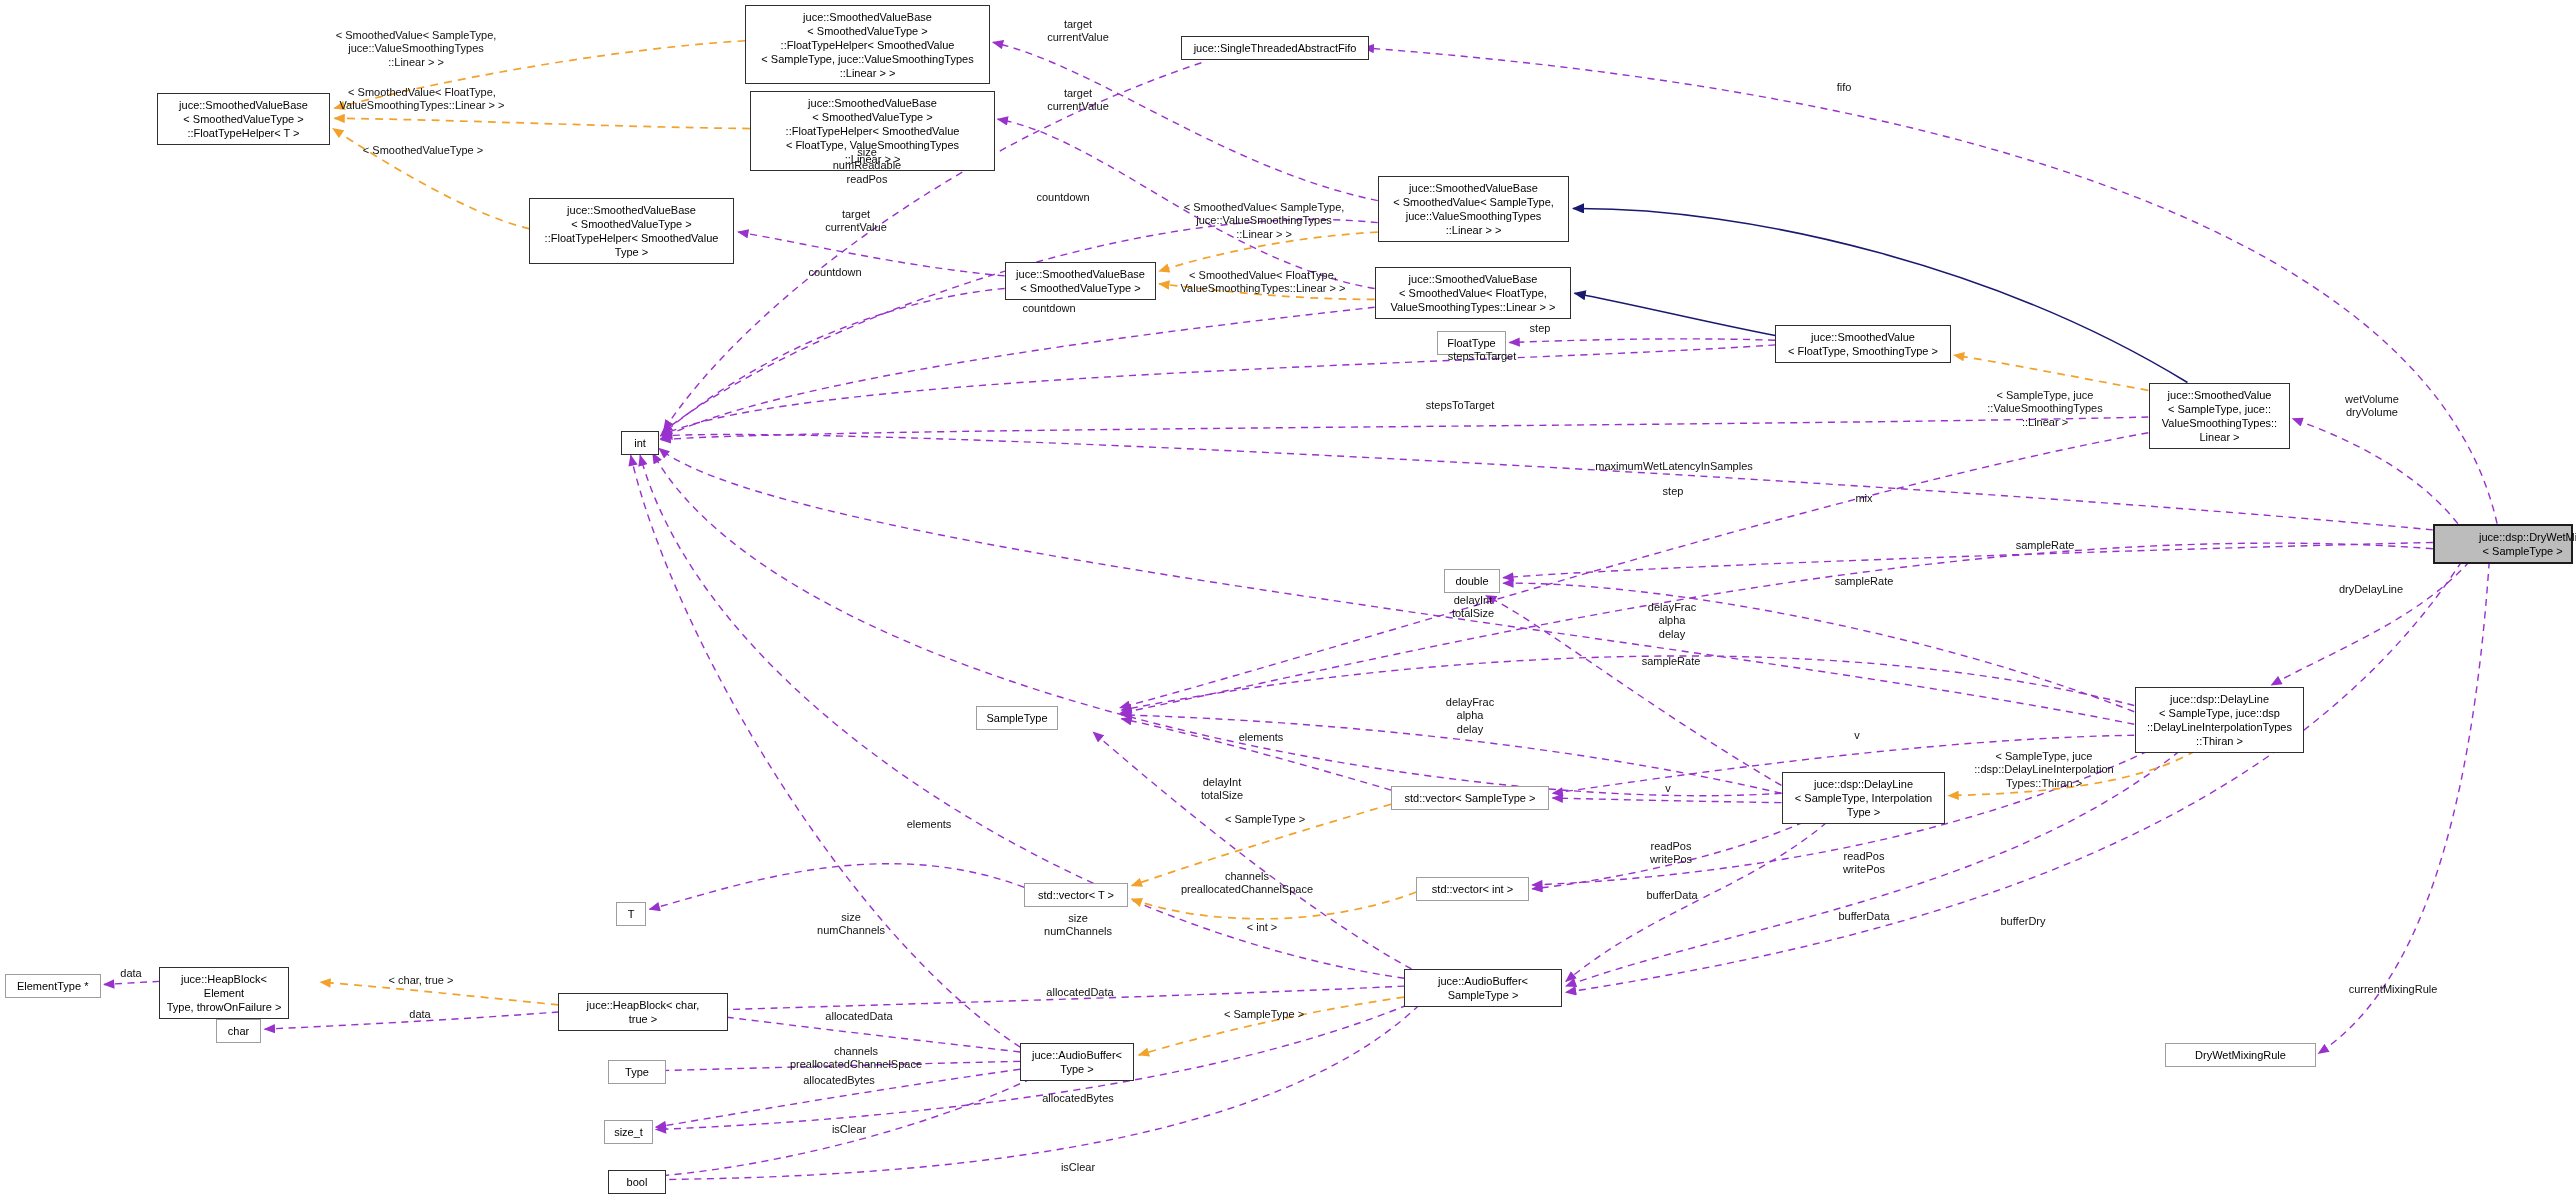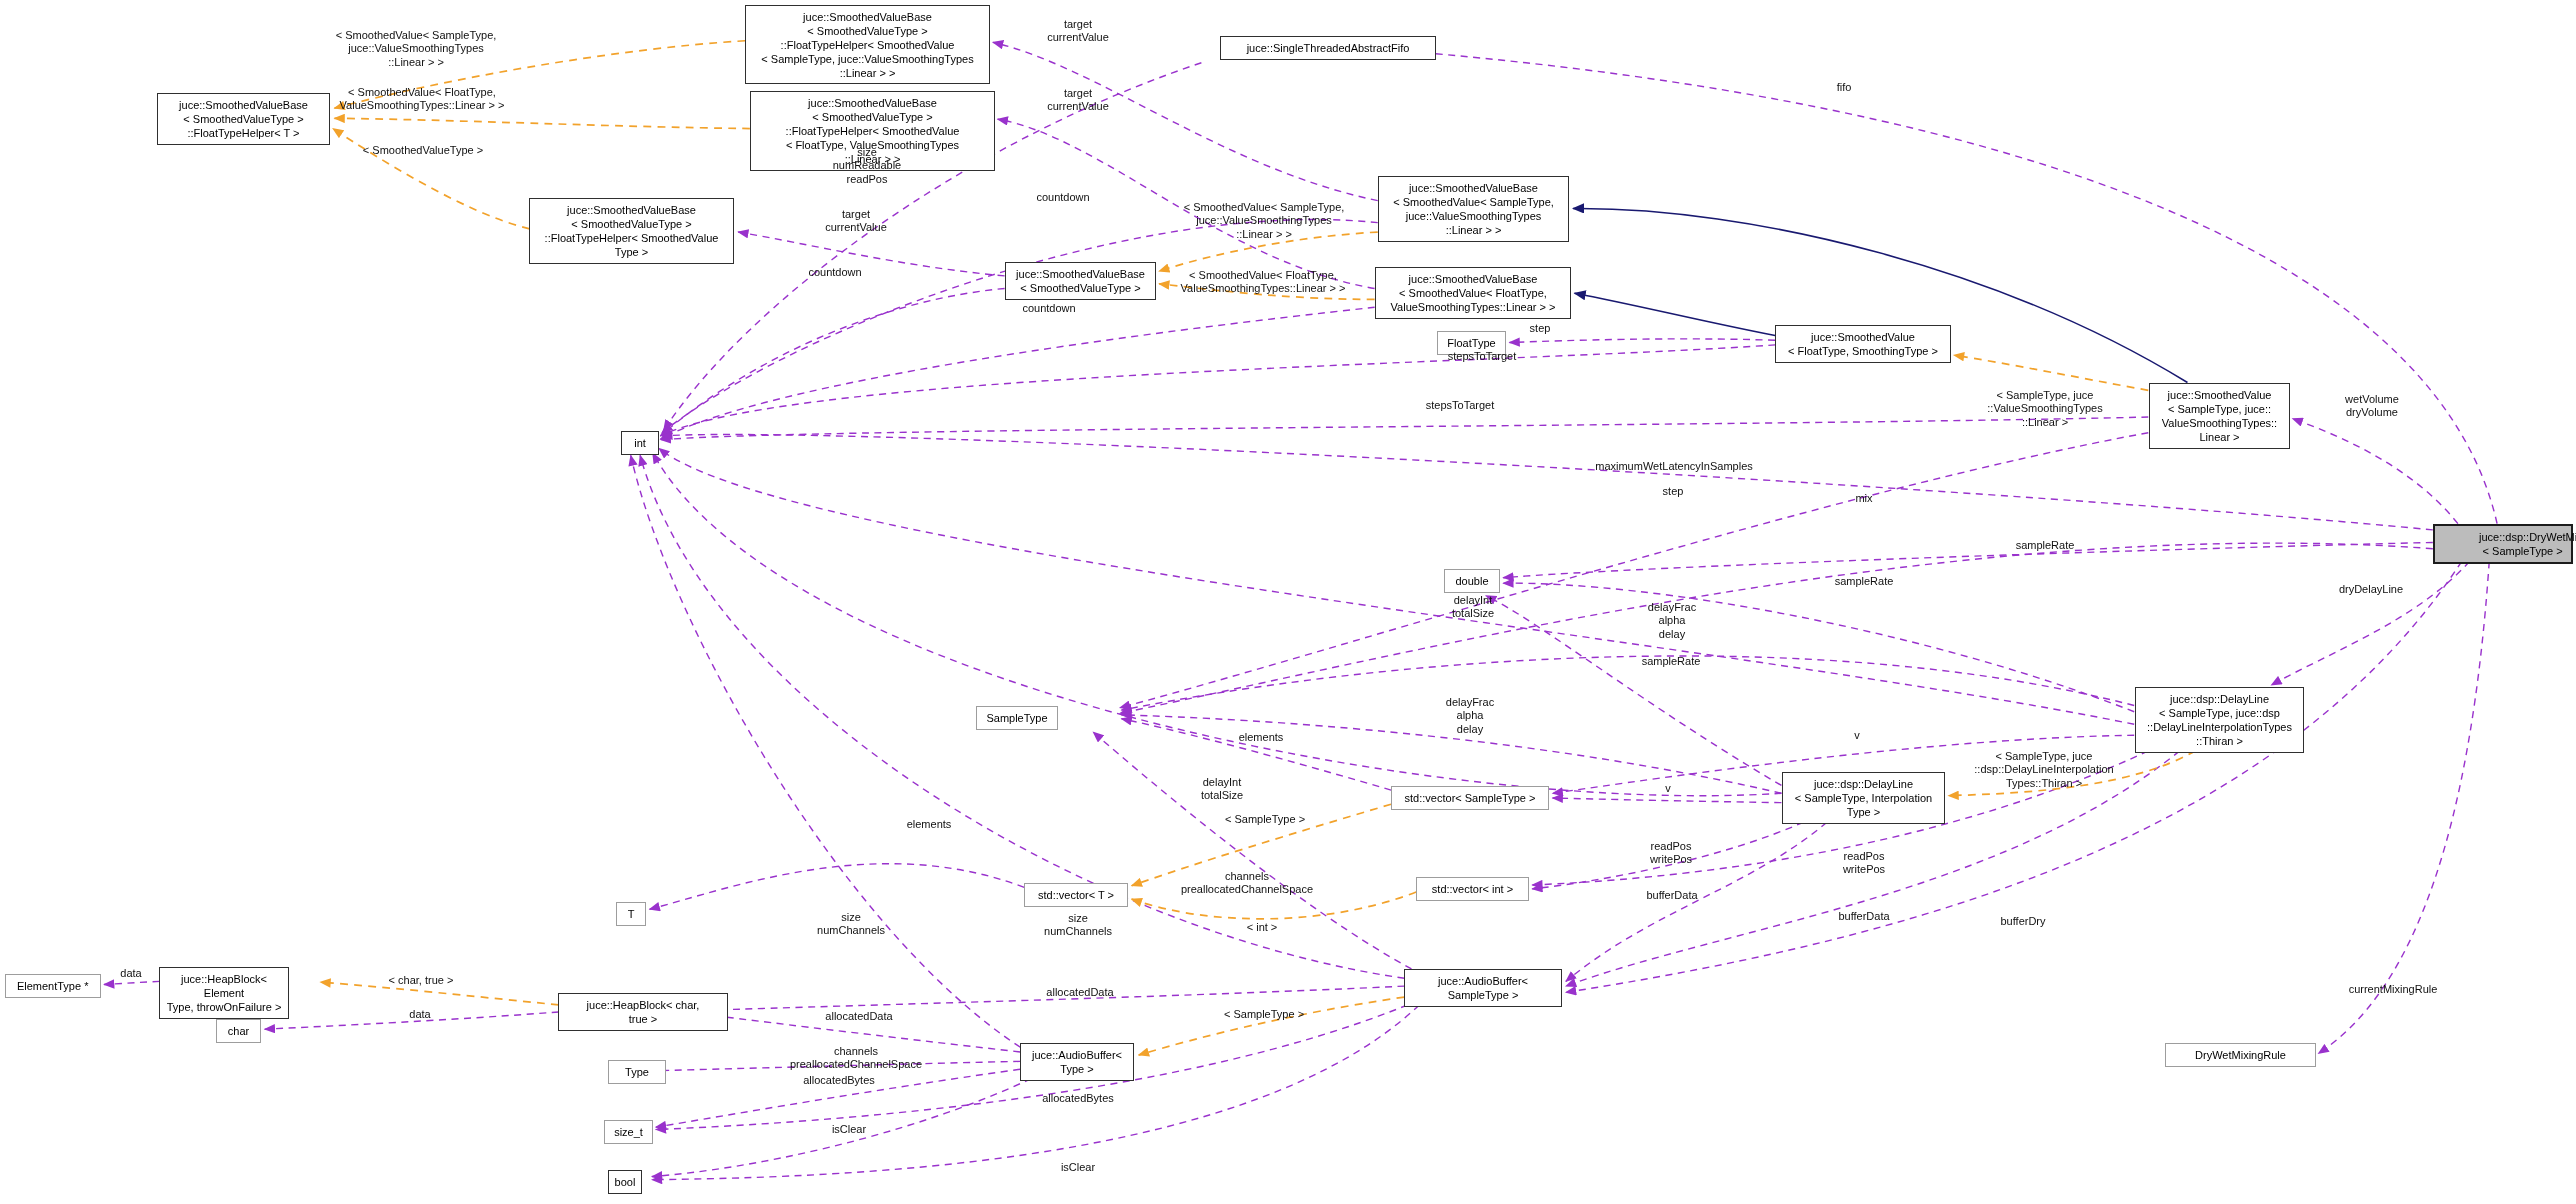--- a/index.html
+++ b/index.html
@@ -111,21 +111,21 @@
 ::Linear &gt; &gt;</div>
 <div class="node" style="left:750px;top:91px;width:245px">juce::SmoothedValueBase
 &lt; SmoothedValueType &gt;
 ::FloatTypeHelper&lt; SmoothedValue
 &lt; FloatType, ValueSmoothingTypes
 ::Linear &gt; &gt;</div>
 <div class="node" style="left:529px;top:198px;width:205px">juce::SmoothedValueBase
 &lt; SmoothedValueType &gt;
 ::FloatTypeHelper&lt; SmoothedValue
 Type &gt;</div>
-<div class="node" style="left:1220px;top:36px;width:216px">juce::SingleThreadedAbstractFifo</div>
+<div class="node" style="left:1181px;top:36px;width:188px">juce::SingleThreadedAbstractFifo</div>
 <div class="node" style="left:1378px;top:176px;width:191px">juce::SmoothedValueBase
 &lt; SmoothedValue&lt; SampleType,
 juce::ValueSmoothingTypes
 ::Linear &gt; &gt;</div>
 <div class="node" style="left:1005px;top:262px;width:151px">juce::SmoothedValueBase
 &lt; SmoothedValueType &gt;</div>
 <div class="node" style="left:1375px;top:267px;width:196px">juce::SmoothedValueBase
 &lt; SmoothedValue&lt; FloatType,
 ValueSmoothingTypes::Linear &gt; &gt;</div>
 <div class="node ext" style="left:1437px;top:331px;width:69px">FloatType</div>
@@ -155,21 +155,21 @@
 <div class="node" style="left:1020px;top:1043px;width:114px">juce::AudioBuffer&lt;
 Type &gt;</div>
 <div class="node" style="left:558px;top:993px;width:170px">juce::HeapBlock&lt; char,
 true &gt;</div>
 <div class="node" style="left:159px;top:967px;width:130px">juce::HeapBlock&lt; Element
 Type, throwOnFailure &gt;</div>
 <div class="node ext" style="left:4.7px;top:974px;width:96px">ElementType *</div>
 <div class="node ext" style="left:216px;top:1019px;width:45px">char</div>
 <div class="node ext" style="left:608px;top:1060px;width:58px">Type</div>
 <div class="node ext" style="left:604px;top:1120px;width:49px">size_t</div>
-<div class="node" style="left:608px;top:1170px;width:34px">bool</div>
+<div class="node" style="left:608px;top:1170px;width:58px">bool</div>
 <div class="node" style="left:621px;top:431px;width:38px">int</div>
 <div class="node ext" style="left:2165px;top:1043px;width:151px">DryWetMixingRule</div>
 
 <div class="elabel" style="left:1078px;top:31px">target
 currentValue</div>
 <div class="elabel" style="left:1078px;top:100px">target
 currentValue</div>
 <div class="elabel" style="left:856px;top:221px">target
 currentValue</div>
 <div class="elabel" style="left:867px;top:166px">size

